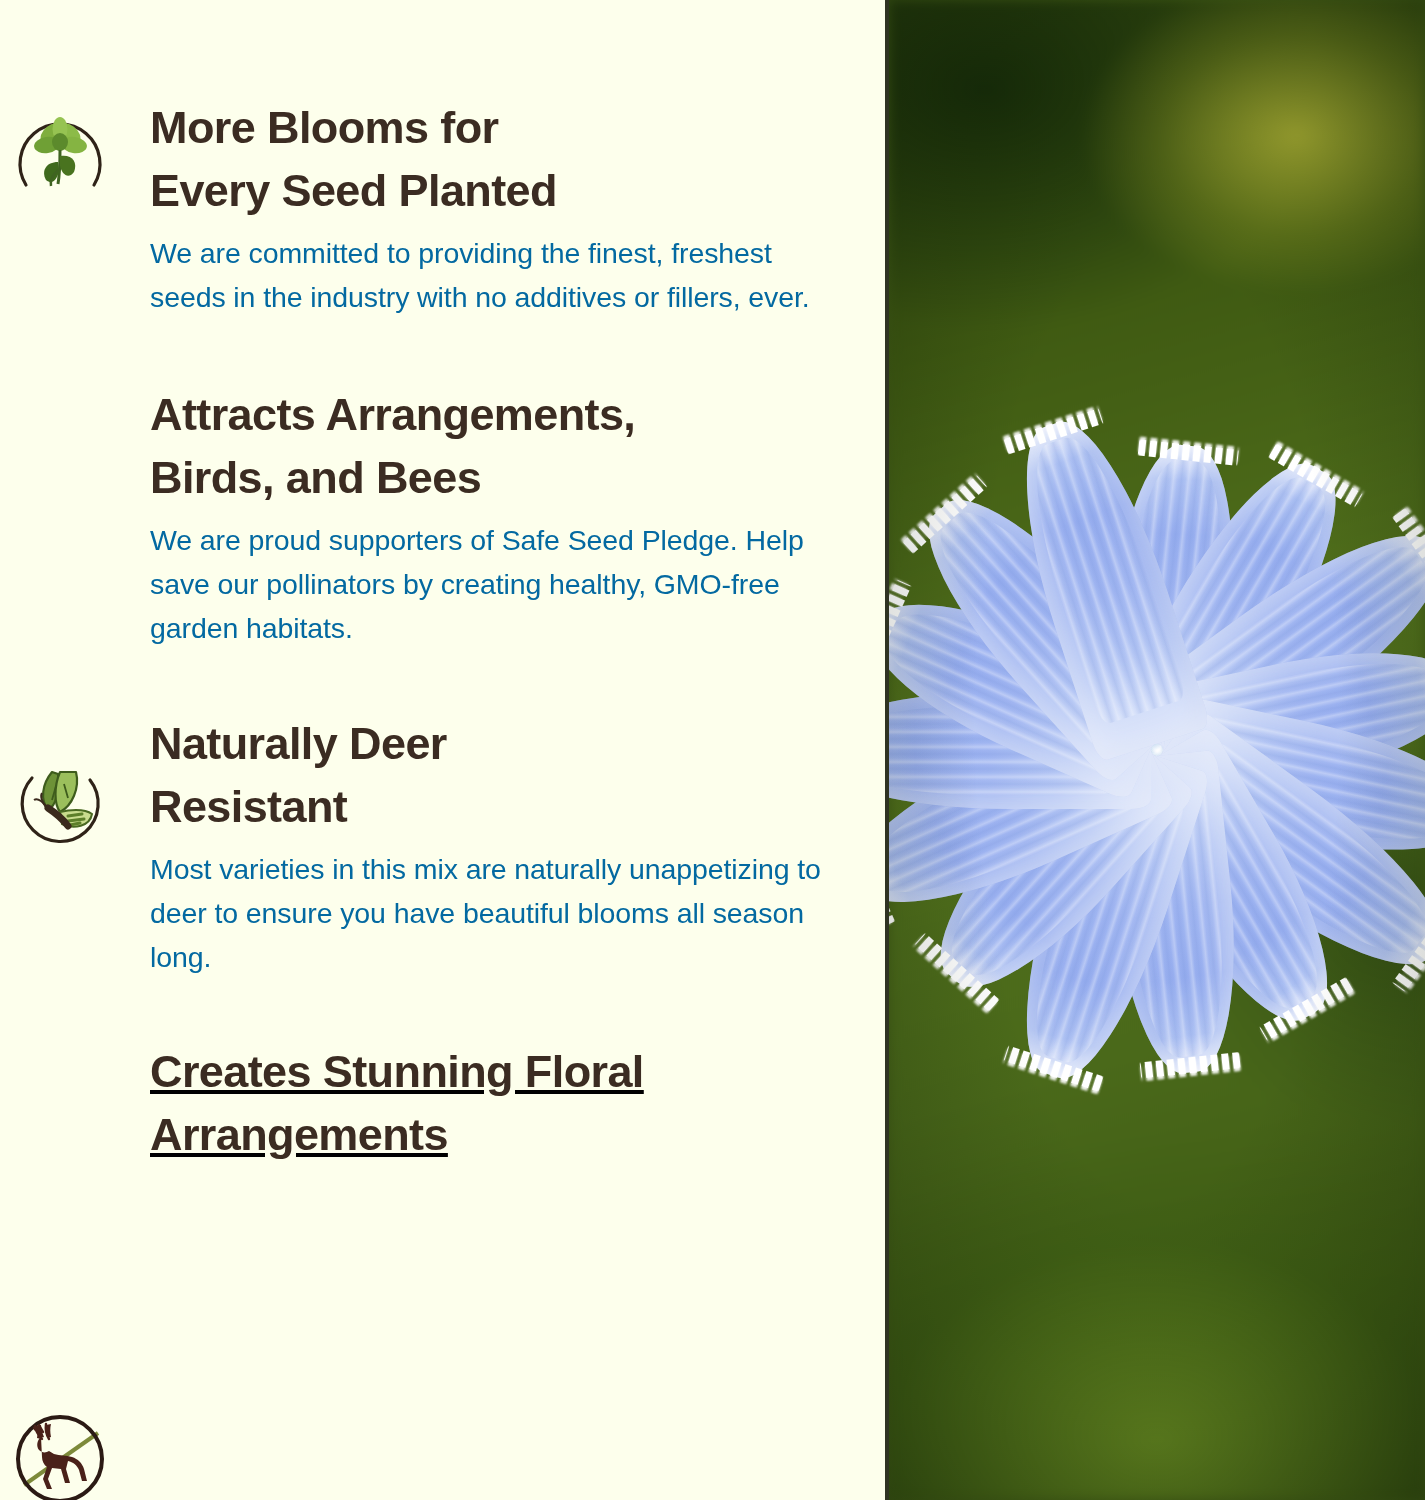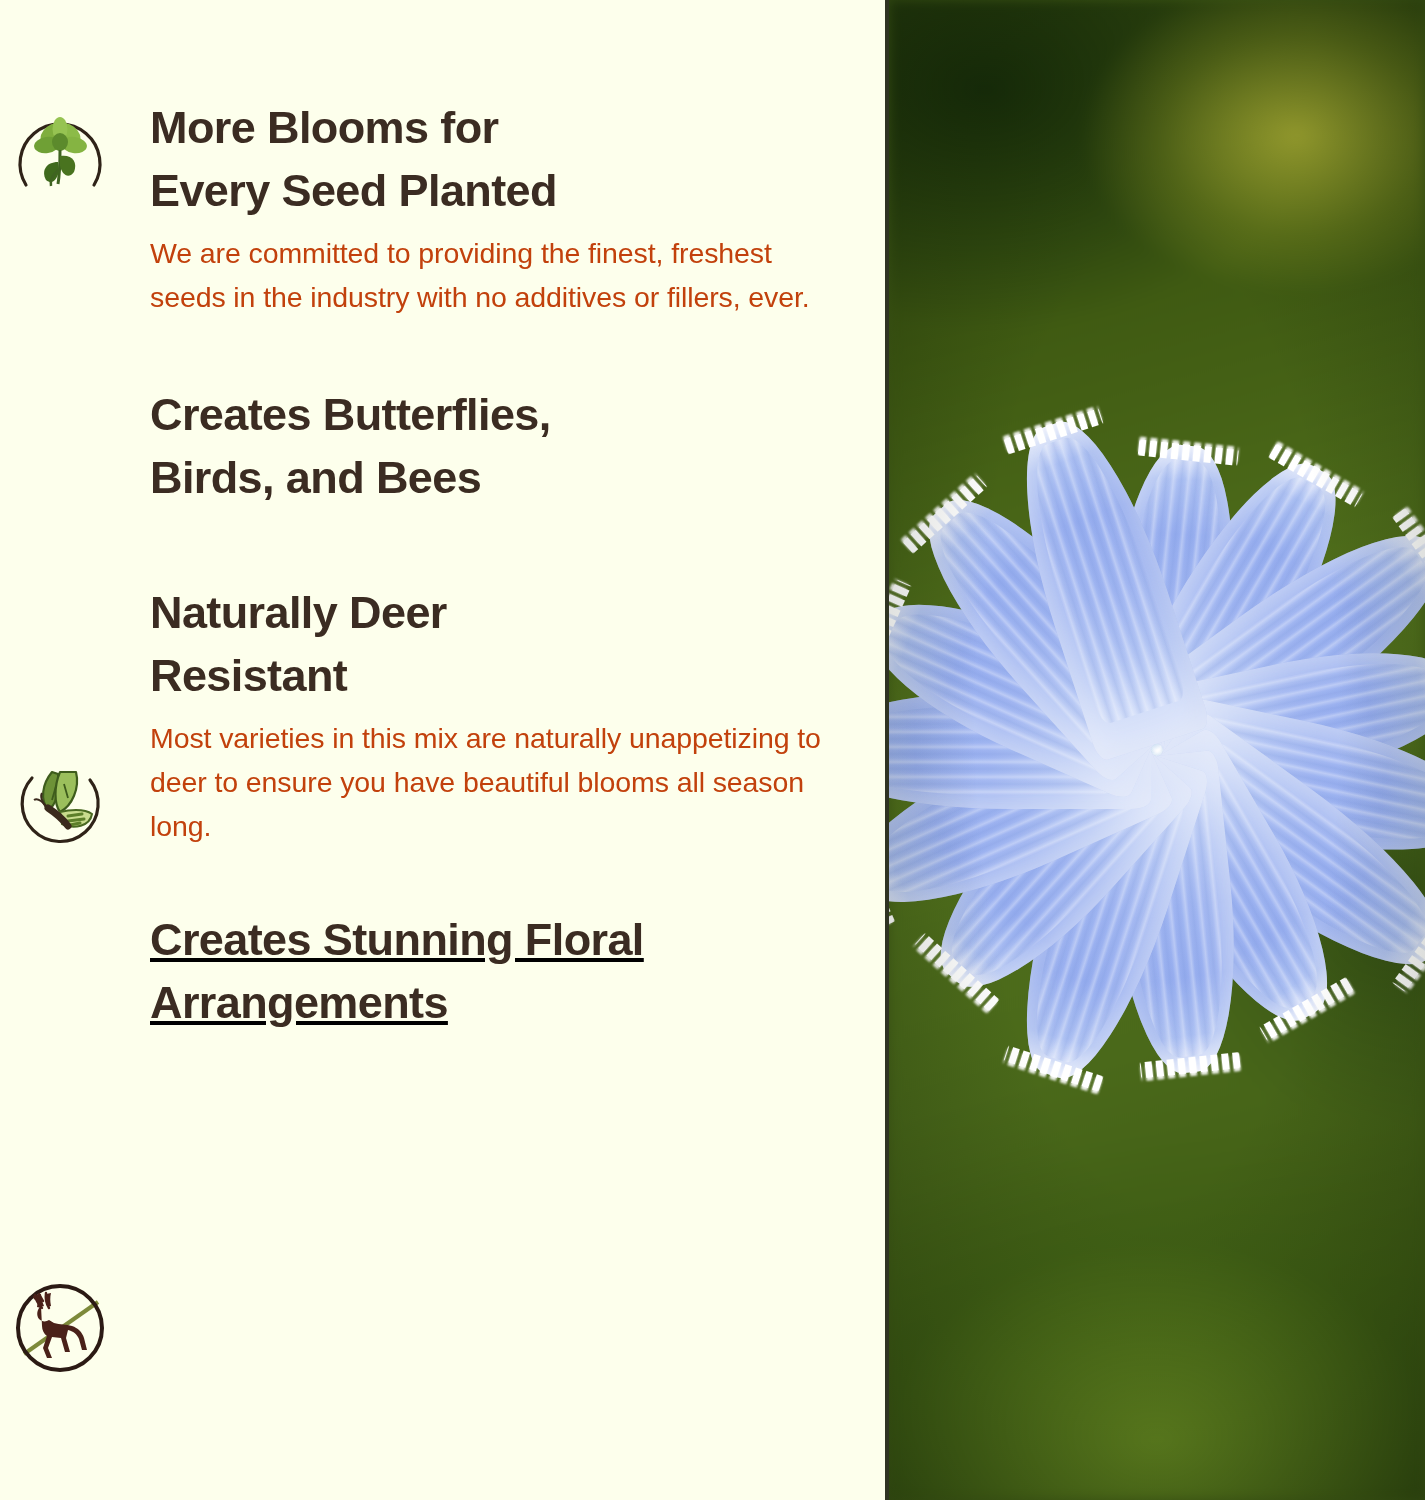--- a/index.html
+++ b/index.html
@@ -65,21 +65,21 @@
     letter-spacing: -0.6px;
     margin: 0 0 10px 0;
     white-space: pre-line;
   }
 
   .feature-body {
     font-family: "Liberation Sans", sans-serif;
     font-size: 28.5px;
     line-height: 1.54;
     font-weight: normal;
-    color: #c2410c;
+    color: #0369a1;
     letter-spacing: -0.1px;
     max-width: 700px;
   }
 
   .feature-2 .feature-body,
   .feature-3 .feature-body,
   .feature-4 .feature-body { max-width: 710px; }
 
   
   .panel-divider {
@@ -287,22 +287,23 @@
             <path d="M52 22 C46 36 46 54 52 62 C64 56 72 38 68 22 Z" fill="#9bbf5c" stroke="#3e5c1c" stroke-width="2.2" stroke-linejoin="round"></path>
             <path d="M52 62 C60 60 76 58 84 64 C82 76 66 80 54 74 Z" fill="#c9dc8e" stroke="#4a6a22" stroke-width="2"></path>
             <path d="M60 66 L74 64 M60 71 L76 69 M62 75 L72 73" stroke="#5d7f2a" stroke-width="3" stroke-linecap="round"></path>
             <path d="M48 36 L44 50 M56 34 L60 48" stroke="#3e5c1c" stroke-width="1.8"></path>
             <path d="M40 58 C46 62 54 68 60 76" stroke="#3b2a1d" stroke-width="7" stroke-linecap="round" fill="none"></path>
             <path d="M38 56 C33 50 29 48 26 50" stroke="#3b2a1d" stroke-width="2" fill="none"></path>
             <path d="M38 57 C34 52 32 46 34 43" stroke="#3b2a1d" stroke-width="2" fill="none"></path>
           </g>
         </svg>
       </span>
-      <h2 class="feature-title">Creates Butterflies,
+      <h2 class="feature-title">Attracts Arrangements,
 Birds, and Bees</h2>
+      <p class="feature-body">We are proud supporters of Safe Seed Pledge. Help save our pollinators by creating healthy, GMO-free garden habitats.</p>
     </div>
 
     <div class="feature feature-3">
       <span class="feature-icon">
         <svg viewBox="0 0 104 104" xmlns="http://www.w3.org/2000/svg">
           <line x1="16" y1="78" x2="90" y2="26" stroke="#7d8a3a" stroke-width="4"></line>
           <circle cx="52" cy="52" r="42" fill="none" stroke="#2b1a14" stroke-width="4"></circle>
           <g fill="#4a2119">
             <path d="M30 24 L33 32 L29 31 Z"></path>
             <path d="M28 20 L32 29"></path>

